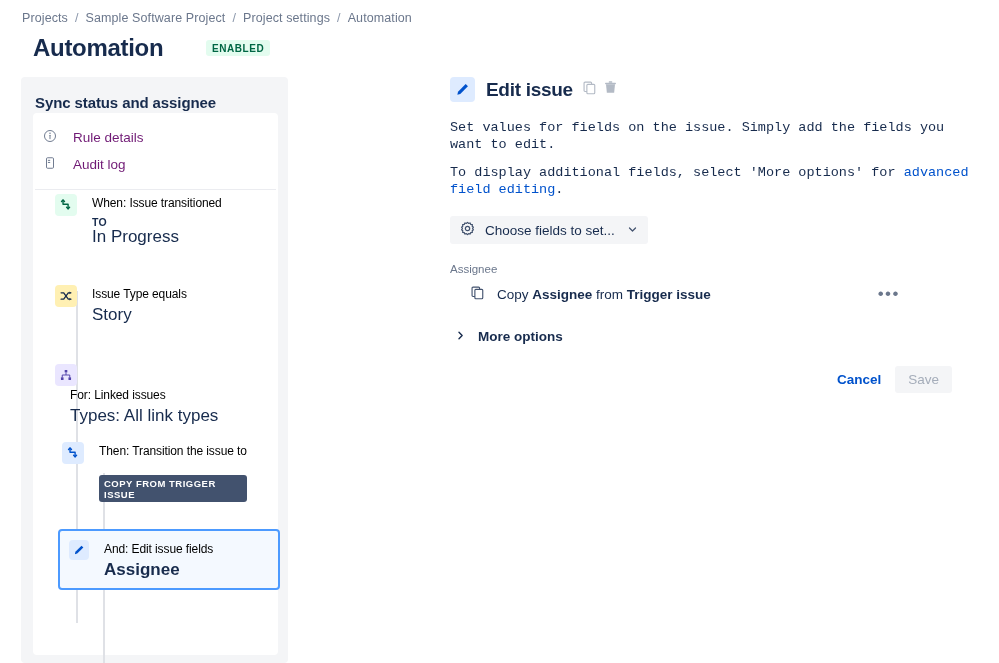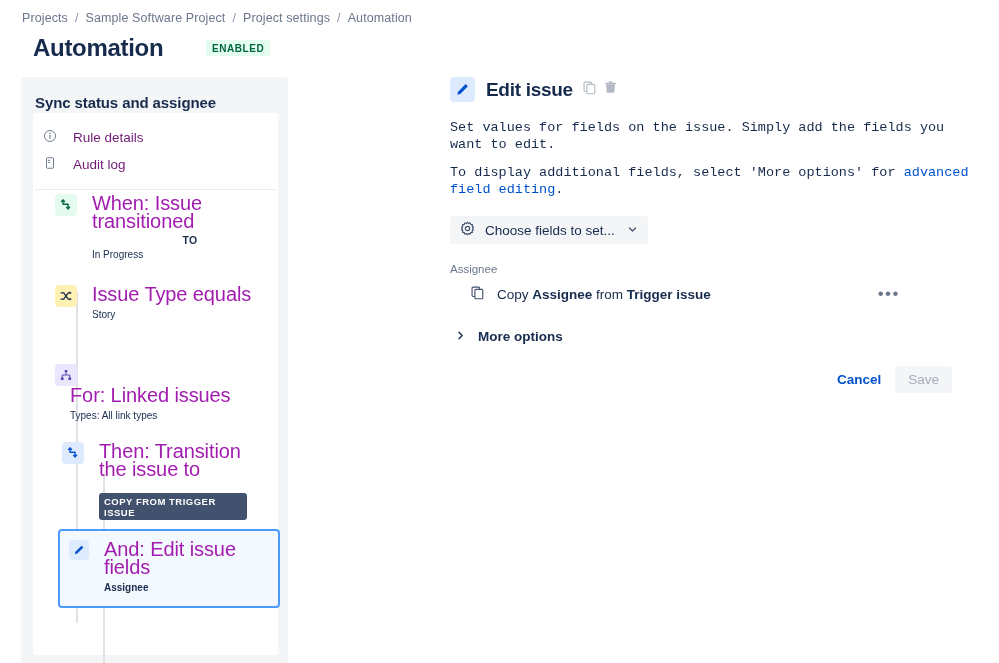--- a/index.html
+++ b/index.html
@@ -98,38 +98,37 @@
   }
   .comp-icon {
     width: 22px; height: 22px;
     border-radius: 4px;
     display: flex; align-items: center; justify-content: center;
     flex: none;
     z-index: 2;
   }
   .comp-body { margin-left: 15px; }
   .comp-title {
-    font-size: 20px;
-    color: #a21caf;
+    font-size: 12px;
+    color: #000000;
     line-height: 18px;
     letter-spacing: -0.1px;
   }
   .comp-sub {
-    font-size: 10px;
+    font-size: 17px;
     color: #172b4d;
     line-height: 18px;
     margin-top: 3px;
   }
   .comp-sub-label {
     font-size: 10.5px;
     font-weight: bold;
     letter-spacing: 0.3px;
     color: #172b4d;
     margin-top: 4px;
-    text-align: center;
   }
   .chip {
     display: inline-block;
     background: #42526e;
     color: #ffffff;
     font-size: 9.5px;
     font-weight: bold;
     letter-spacing: 0.5px;
     padding: 3px 5px 2px 5px;
     border-radius: 3px;

